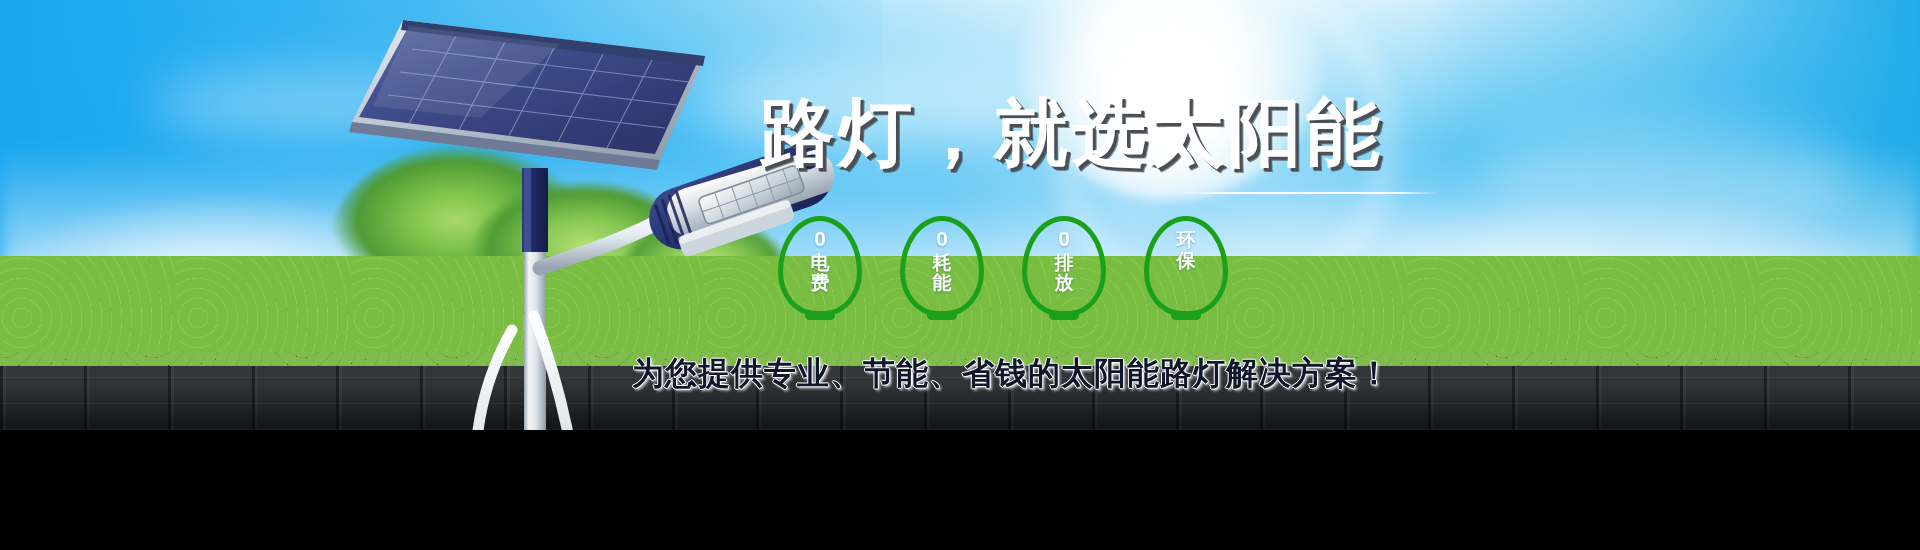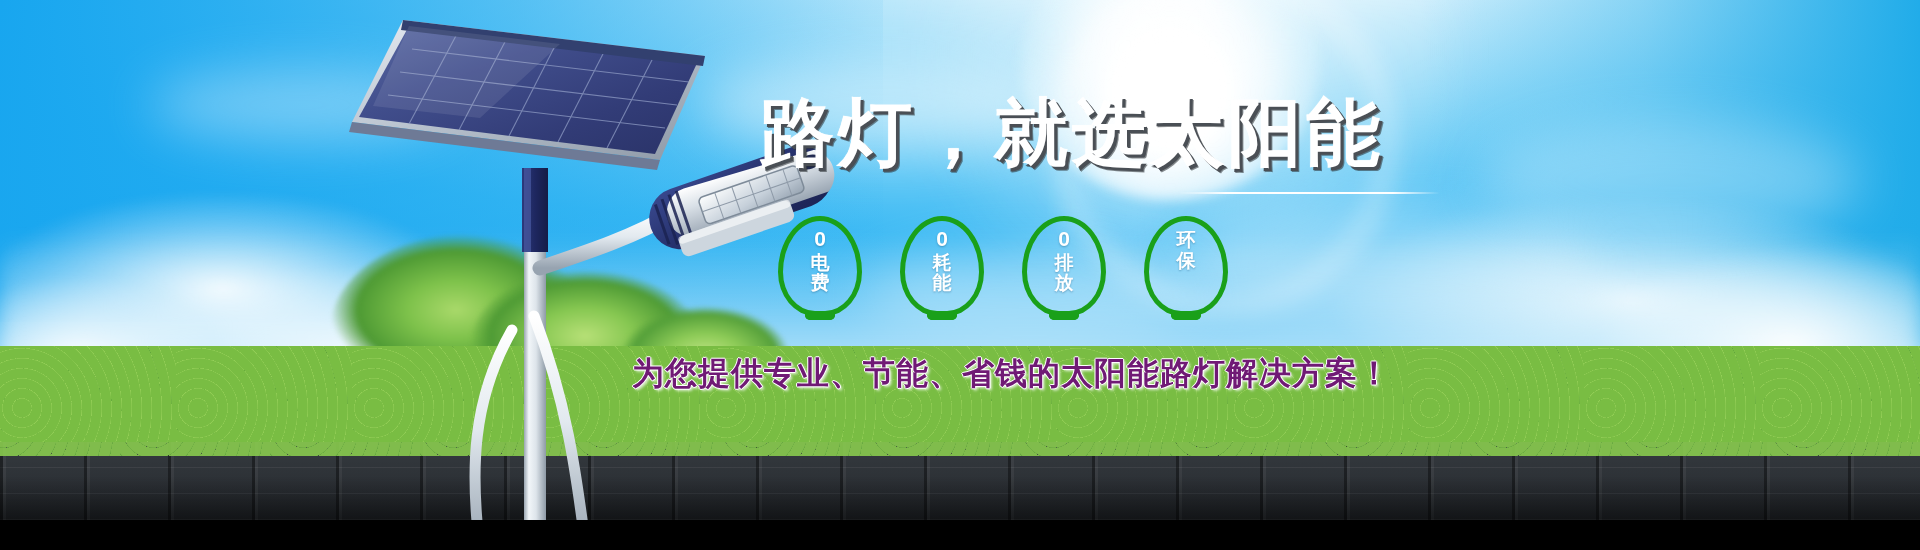--- a/index.html
+++ b/index.html
@@ -1,20 +1,20 @@
 <!DOCTYPE html>
 <html><head>
 <meta charset="utf-8">
 <style>
   html,body{margin:0;padding:0;background:#000;}
   body{font-family:"Liberation Sans","DejaVu Sans",sans-serif;}
 
   #banner{
     position:relative;
-    width:1920px;height:520px;
+    width:1920px;height:430px;
     overflow:hidden;
     background:#2fb4f5;
   }
 
   
   .sky{
     position:absolute;inset:0;
     background:
       radial-gradient(120% 95% at 66% -18%, #ffffff 0%, #f2fbff 9%, #bfe9fb 24%, #7fd3f7 45%, #3fbbf4 68%, #1fa9ef 100%);
   }
@@ -176,21 +176,21 @@
     display:flex;flex-direction:column;align-items:center;
     color:#ffffff;font-size:19px;line-height:1.08;font-weight:700;
     text-shadow:0 1px 2px rgba(0,60,100,.35);
   }
   .badge-zero{font-size:21px;margin-bottom:2px;}
   .badge-ch{display:block;}
 
   .subtitle{
     margin-top:28px;margin-left:-128px;
     font-size:32px;font-weight:700;letter-spacing:1px;white-space:nowrap;
-    color:#701a75;
+    color:#0f172a;
     text-shadow:
       1px 0 0 #ffffff,-1px 0 0 #ffffff,0 1px 0 #ffffff,0 -1px 0 #ffffff,
       2px 2px 3px rgba(255,255,255,.85);
   }
 </style>
 </head>
 <body>
 
 <div id="banner">
 

